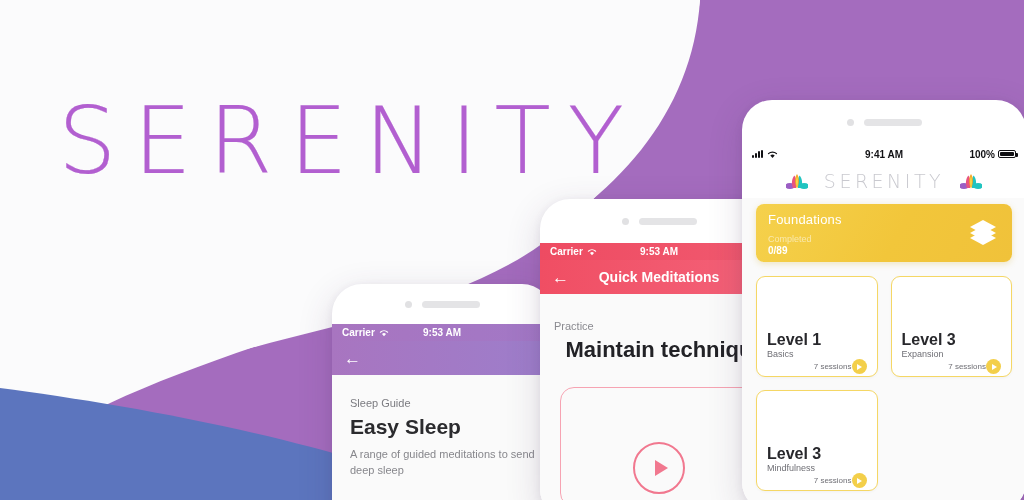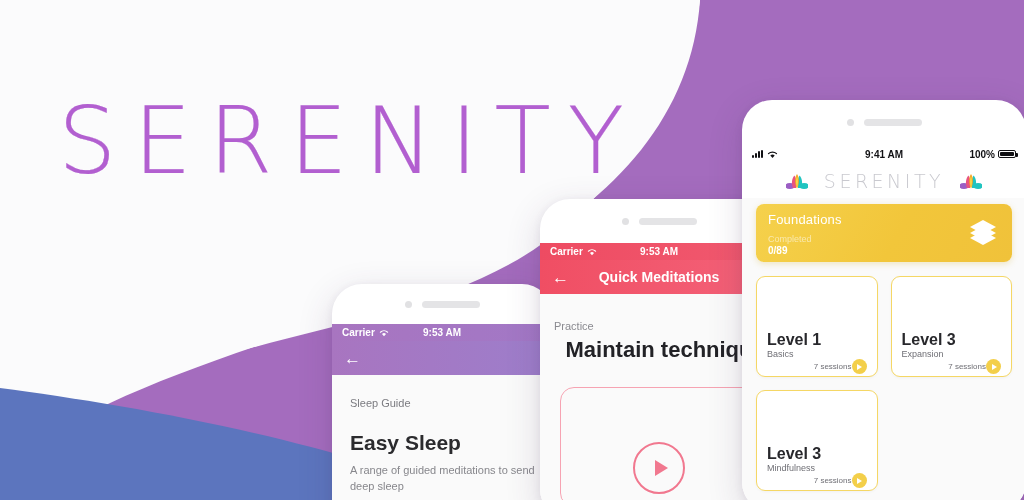--- a/index.html
+++ b/index.html
@@ -93,21 +93,21 @@
     font-size: 14px; font-weight: bold; pointer-events: none;
   }
 
   
   #phone-sleep { left: 332px; top: 284px; width: 220px; height: 260px; }
   #phone-sleep .phone-top { height: 40px; }
   #phone-sleep .screen { height: 220px; }
   #phone-sleep .statusbar { color: #ffffff; background: linear-gradient(90deg,#a875c0 0%,#a278c6 100%); }
   #phone-sleep .navbar { background: linear-gradient(90deg,#a875c0 0%,#9d7ecb 100%); }
   #phone-sleep .body { padding: 22px 18px 0 18px; background: #fafafa; height: 100%; }
-  .sleep-eyebrow { font-size: 11px; color: #7b7b80; margin-bottom: 22px; }
+  .sleep-eyebrow { font-size: 11px; color: #7b7b80; margin-bottom: 6px; }
   .sleep-title { font-size: 21px; font-weight: bold; color: #2b2b2e; margin-bottom: 8px; }
   .sleep-desc { font-size: 11px; color: #87878c; line-height: 1.45; white-space: nowrap; }
 
   
   #phone-quick { left: 540px; top: 199px; width: 238px; height: 320px; }
   #phone-quick .phone-top { height: 44px; }
   #phone-quick .screen { height: 276px; }
   #phone-quick .statusbar { color: #ffffff; background: linear-gradient(90deg,#ee4b62 0%,#f15a70 100%); }
   #phone-quick .navbar { background: linear-gradient(90deg,#f04e63 0%,#f4637a 100%); }
   #phone-quick .body { padding: 26px 14px 0 14px; }

